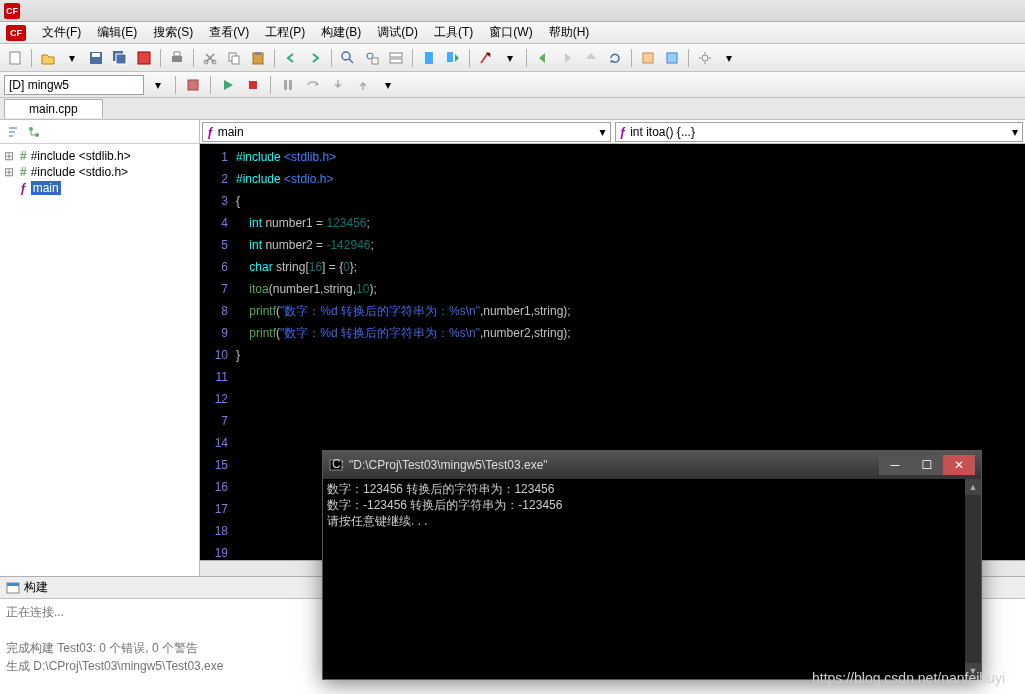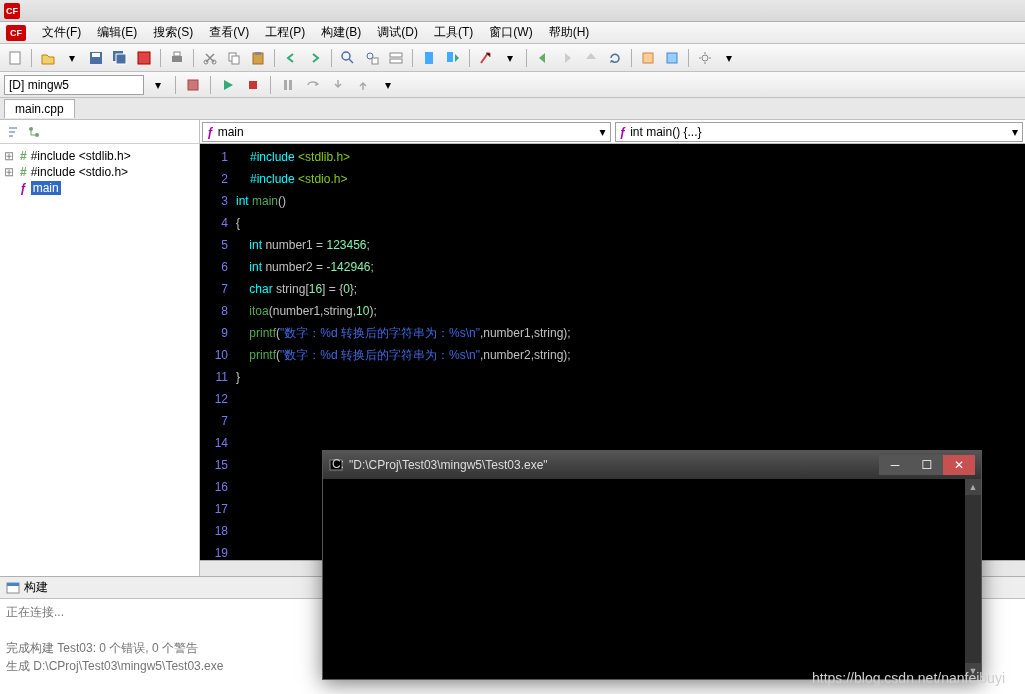--- a/index.html
+++ b/index.html
@@ -9,42 +9,42 @@
 .titlebar-text { color: #333; }
 .menubar { height: 22px; background: linear-gradient(to bottom, #f8f8f8, #eaeaea); display: flex; align-items: center; padding: 0 6px; border-bottom: 1px solid #c0c0c0; }
 .menubar-icon { width: 20px; height: 16px; background: #c00; border-radius: 2px; margin-right: 8px; display: flex; align-items: center; justify-content: center; color: #fff; font-size: 9px; font-weight: bold; }
 .menu-item { padding: 2px 8px; cursor: pointer; }
 .toolbar { height: 28px; background: linear-gradient(to bottom, #fafafa, #e8e8e8); display: flex; align-items: center; padding: 0 4px; border-bottom: 1px solid #c0c0c0; gap: 2px; }
 .tb-btn { width: 22px; height: 22px; display: flex; align-items: center; justify-content: center; cursor: pointer; border: 1px solid transparent; }
 .tb-sep { width: 1px; height: 18px; background: #b0b0b0; margin: 0 3px; }
 .toolbar2 { height: 26px; background: linear-gradient(to bottom, #fafafa, #e8e8e8); display: flex; align-items: center; padding: 0 4px; border-bottom: 1px solid #c0c0c0; gap: 3px; }
 .compiler-dd { height: 20px; min-width: 140px; border: 1px solid #a0a0a0; background: #fff; display: flex; align-items: center; padding: 0 4px; }
 .tabbar { height: 22px; background: #e8e8e8; display: flex; align-items: center; padding: 0 4px; border-bottom: 1px solid #c0c0c0; }
-.tab { padding: 2px 10px; background: #fff; border: 1px solid #b0b0b0; border-bottom: none; margin-right: 2px; }
+.tab { padding: 2px 24px; background: #fff; border: 1px solid #b0b0b0; border-bottom: none; margin-right: 2px; }
 .main-area { height: 456px; display: flex; }
 .sidebar { width: 200px; background: #fff; border-right: 1px solid #c0c0c0; display: flex; flex-direction: column; }
 .sidebar-toolbar { height: 24px; display: flex; align-items: center; padding: 0 4px; border-bottom: 1px solid #d0d0d0; gap: 3px; }
 .sidebar-tree { flex: 1; padding: 4px; }
 .tree-item { display: flex; align-items: center; gap: 4px; padding: 1px 0; }
 .tree-label { white-space: nowrap; }
 .tree-selected { background: #316ac5; color: #fff; padding: 0 2px; }
 .editor-area { flex: 1; display: flex; flex-direction: column; background: #fff; }
 .editor-toolbar { height: 24px; display: flex; align-items: center; border-bottom: 1px solid #c0c0c0; }
 .editor-dd { height: 20px; flex: 1; margin: 0 2px; border: 1px solid #a0a0a0; background: #fff; display: flex; align-items: center; padding: 0 4px; gap: 4px; }
 .code-editor { flex: 1; background: #000; overflow: auto; font-family: "Consolas", "Courier New", monospace; font-size: 15px; line-height: 22px; display: flex; }
 .gutter { width: 36px; background: #000; color: #7a7aee; text-align: right; padding: 2px 8px 2px 0; user-select: none; }
 .gutter-line { height: 22px; }
 .code-lines { flex: 1; padding: 2px 0; }
 .code-line { height: 22px; white-space: pre; }
 .kw { color: #00ffff; }
 .fn { color: #55aa55; }
-.num { color: #86efac; }
+.num { color: #0f766e; }
 .str { color: #4169e1; }
-.pp { color: #00ffff; margin-left: 14px; }
-.pph { color: #84cc16; }
+.pp { color: #00ffff; }
+.pph { color: #3b82f6; }
 .ident { color: #c0c0c0; }
 .punct { color: #c0c0c0; }
 .hscroll { height: 16px; background: #e8e8e8; border-top: 1px solid #b0b0b0; }
 .output-panel { height: 118px; background: #fff; border-top: 1px solid #b0b0b0; display: flex; flex-direction: column; }
 .output-header { height: 22px; background: #eee; border-bottom: 1px solid #c0c0c0; display: flex; align-items: center; padding: 0 6px; gap: 4px; }
 .output-body { flex: 1; padding: 4px 6px; font-family: "SimSun", monospace; font-size: 13px; line-height: 18px; color: #757575; }
 .console-window { position: absolute; top: 450px; left: 322px; width: 660px; height: 230px; background: #000; border: 1px solid #555; box-shadow: 0 4px 20px rgba(0,0,0,0.5); display: flex; flex-direction: column; }
 .console-title { height: 28px; background: linear-gradient(to bottom, #555, #333); display: flex; align-items: center; padding: 0 6px; color: #ddd; }
 .console-title-text { flex: 1; font-size: 12px; }
 .console-btns { display: flex; gap: 0; }
@@ -319,21 +319,21 @@
   </div>
   <div class="editor-area">
     <div class="editor-toolbar">
       <div class="editor-dd">
         <span style="color:#a0a;font-weight:bold">ƒ</span>
         <span>main</span>
         <span style="margin-left:auto">▾</span>
       </div>
       <div class="editor-dd">
         <span style="color:#a0a;font-weight:bold">ƒ</span>
-        <span>int main() {...}</span>
+        <span>int itoa() {...}</span>
         <span style="margin-left:auto">▾</span>
       </div>
     </div>
     <div class="code-editor">
       <div class="gutter" id="gutter">
           <div class="gutter-line">1</div>
           <div class="gutter-line">2</div>
           <div class="gutter-line">3</div>
           <div class="gutter-line">4</div>
           <div class="gutter-line">5</div>
@@ -348,21 +348,20 @@
           <div class="gutter-line">14</div>
           <div class="gutter-line">15</div>
           <div class="gutter-line">16</div>
           <div class="gutter-line">17</div>
           <div class="gutter-line">18</div>
           <div class="gutter-line">19</div>
         </div>
       <div class="code-lines" id="code-lines">
           <div class="code-line"><span class="pp">#include</span> <span class="pph">&lt;stdlib.h&gt;</span></div>
           <div class="code-line"><span class="pp">#include</span> <span class="pph">&lt;stdio.h&gt;</span></div>
-          <div class="code-line"><span class="kw">int</span> <span class="fn">main</span><span class="punct">()</span></div>
           <div class="code-line"><span class="punct">{</span></div>
           <div class="code-line">    <span class="kw">int</span> <span class="ident">number1</span> <span class="punct">=</span> <span class="num">123456</span><span class="punct">;</span></div>
           <div class="code-line">    <span class="kw">int</span> <span class="ident">number2</span> <span class="punct">=</span> <span class="num">-142946</span><span class="punct">;</span></div>
           <div class="code-line">    <span class="kw">char</span> <span class="ident">string</span><span class="punct">[</span><span class="num">16</span><span class="punct">]</span> <span class="punct">=</span> <span class="punct">{</span><span class="num">0</span><span class="punct">};</span></div>
           <div class="code-line">    <span class="fn">itoa</span><span class="punct">(</span><span class="ident">number1</span><span class="punct">,</span><span class="ident">string</span><span class="punct">,</span><span class="num">10</span><span class="punct">);</span></div>
           <div class="code-line">    <span class="fn">printf</span><span class="punct">(</span><span class="str">"数字：%d 转换后的字符串为：%s\n"</span><span class="punct">,</span><span class="ident">number1</span><span class="punct">,</span><span class="ident">string</span><span class="punct">);</span></div>
           <div class="code-line">    <span class="fn">printf</span><span class="punct">(</span><span class="str">"数字：%d 转换后的字符串为：%s\n"</span><span class="punct">,</span><span class="ident">number2</span><span class="punct">,</span><span class="ident">string</span><span class="punct">);</span></div>
           <div class="code-line"><span class="punct">}</span></div>
           <div class="code-line"></div>
           <div class="code-line"></div>
@@ -399,20 +398,23 @@
         <text x="3" y="10" fill="#ccc" font-size="8">C:\</text>
       </svg>
     <span class="console-title-text">"D:\CProj\Test03\mingw5\Test03.exe"</span>
     <div class="console-btns">
       <div class="console-btn min">─</div>
       <div class="console-btn max">☐</div>
       <div class="console-btn close">✕</div>
     </div>
   </div>
   <div class="console-body" id="console-body">
+    <div>数字：123456 转换后的字符串为：123456</div>
+      <div>数字：-123456 转换后的字符串为：-123456</div>
+      <div>请按任意键继续. . .</div>
       <div class="console-scroll">
       <div class="console-scroll-btn">▲</div>
       <div style="position:absolute;bottom:0;width:100%">
           <div class="console-scroll-btn">▼</div>
         </div>
     </div>
   </div>
 </div>
 
 <div class="watermark">https://blog.csdn.net/nanfeibuyi</div>

